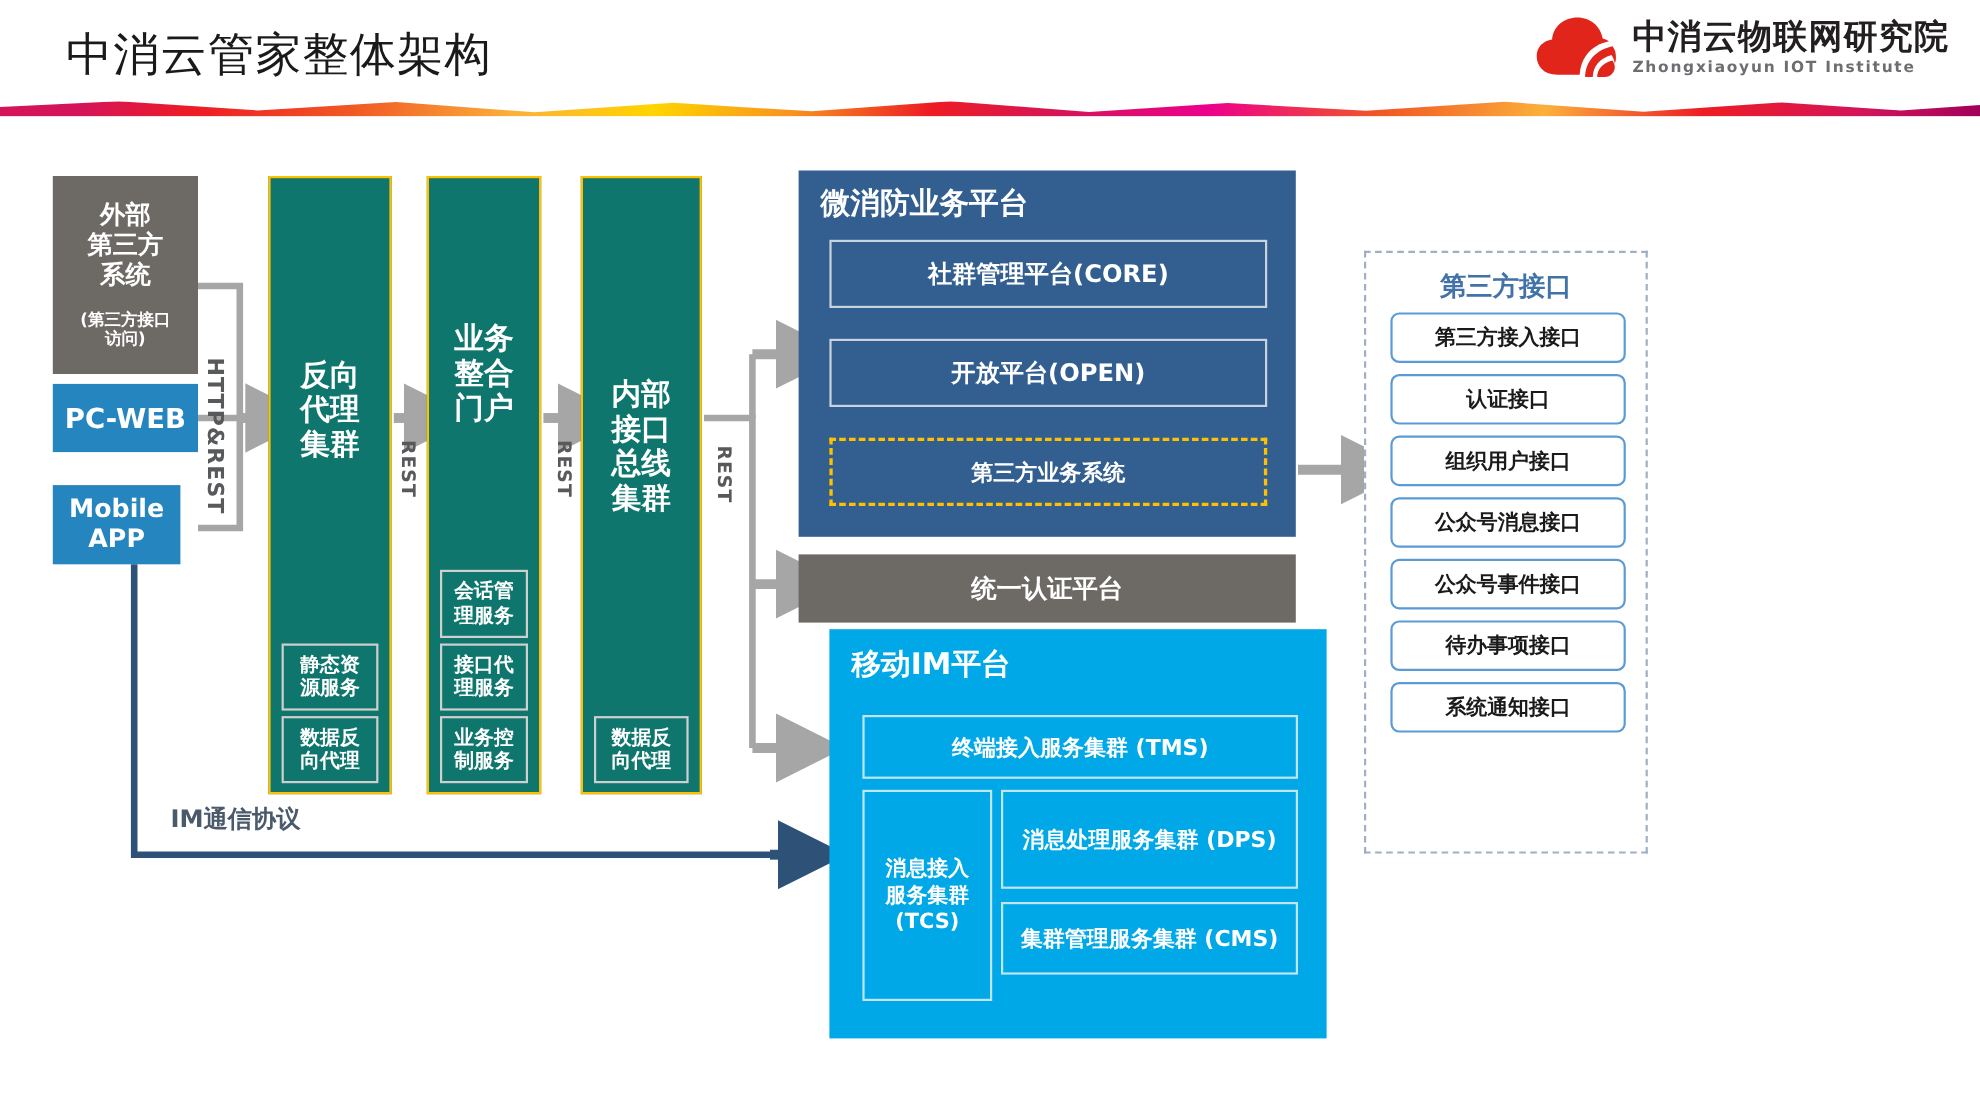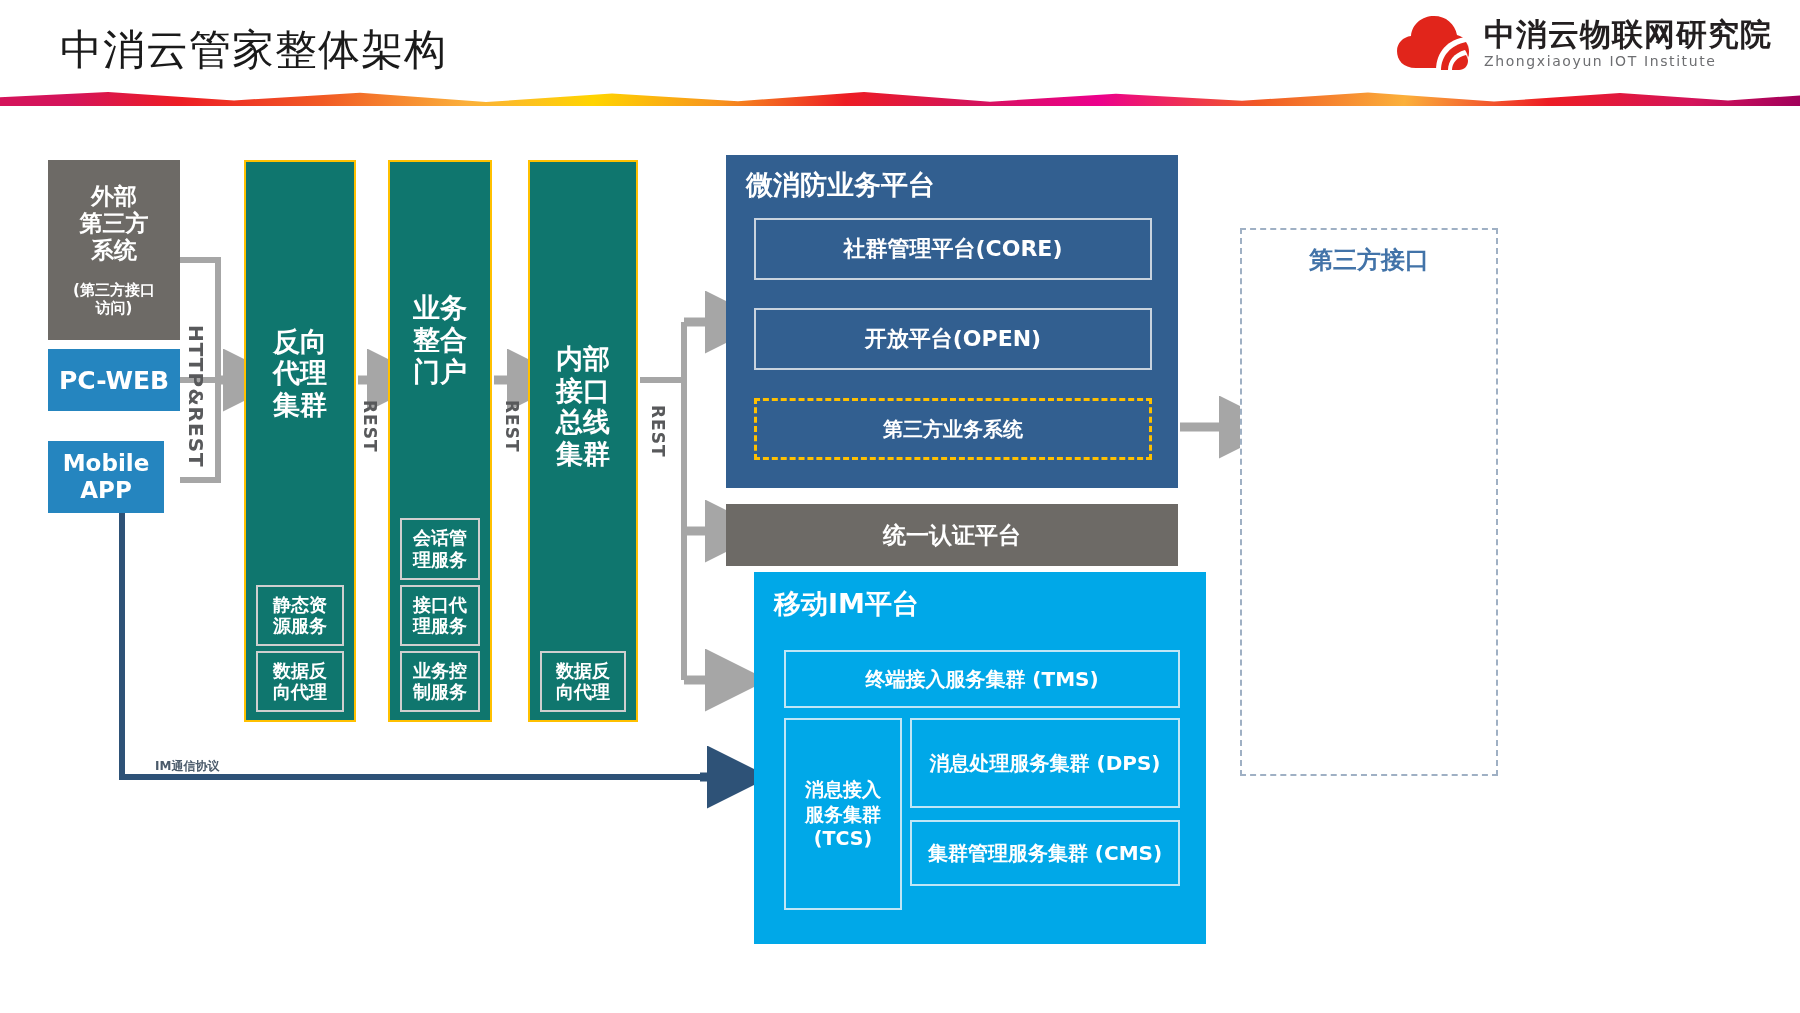--- a/index.html
+++ b/index.html
@@ -21,21 +21,21 @@
     font-size: 42px; font-weight: 400; color: #1a1a1a;
     letter-spacing: 1px;
   }
   .logo-wrap {
     position: absolute; right: 28px; top: 12px;
     display: flex; align-items: center; gap: 14px;
   }
   .logo-mark { width: 74px; height: 62px; }
   .logo-text { display: flex; flex-direction: column; justify-content: center; }
   .logo-cn { font-size: 31px; font-weight: 700; color: #231f20; letter-spacing: 1px; line-height: 1.1; }
-  .logo-en { font-size: 14px; color: #6d6e71; letter-spacing: 1.6px; margin-top: 2px; }
+  .logo-en { font-size: 14px; color: #6d6e71; letter-spacing: 1.6px; margin-top: 2px; font-weight: bold; }
 
   
   .header-rule {
     position: absolute; left: 0; top: 92px; width: 1800px; height: 14px;
     background:
       linear-gradient(100deg,
         #d4145a 0%, #d4145a 4%,
         #ed1c24 10%, #f15a24 18%,
         #fbb03b 26%, #ffd400 33%,
         #f7941e 40%, #ed1c24 47%,
@@ -98,21 +98,21 @@
     position: absolute; color: #58595b; font-weight: 700;
     writing-mode: vertical-rl; letter-spacing: 1px;
   }
   .lbl-http { left: 184px; top: 225px; font-size: 20px; }
   .lbl-rest1 { left: 360px; top: 300px; font-size: 17px; }
   .lbl-rest2 { left: 502px; top: 300px; font-size: 17px; }
   .lbl-rest3 { left: 648px; top: 305px; font-size: 17px; }
 
   .im-proto {
     position: absolute; left: 155px; top: 630px;
-    font-size: 12px; font-weight: 700; color: #4a5a6a; margin-top: 28px;
+    font-size: 22px; font-weight: 700; color: #4a5a6a;
   }
 
   
   .plat-mxf {
     position: absolute; left: 726px; top: 55px; width: 452px; height: 333px;
     background: #325f90;
   }
   .plat-title {
     position: absolute; left: 20px; top: 12px;
     font-size: 27px; font-weight: 700; color: #ffffff;
@@ -338,15 +338,24 @@
       <span>消息接入</span>
       <span>服务集群</span>
       <span>(TCS)</span>
     </div>
     <div class="im-dps">消息处理服务集群 (DPS)</div>
     <div class="im-cms">集群管理服务集群 (CMS)</div>
   </div>
 
   <div class="tp-panel">
     <div class="tp-title">第三方接口</div>
+    <div class="tp-list">
+      <div class="tp-item">第三方接入接口</div>
+      <div class="tp-item">认证接口</div>
+      <div class="tp-item">组织用户接口</div>
+      <div class="tp-item">公众号消息接口</div>
+      <div class="tp-item">公众号事件接口</div>
+      <div class="tp-item">待办事项接口</div>
+      <div class="tp-item">系统通知接口</div>
+    </div>
   </div>
 
 </div>
 
 </body></html>

